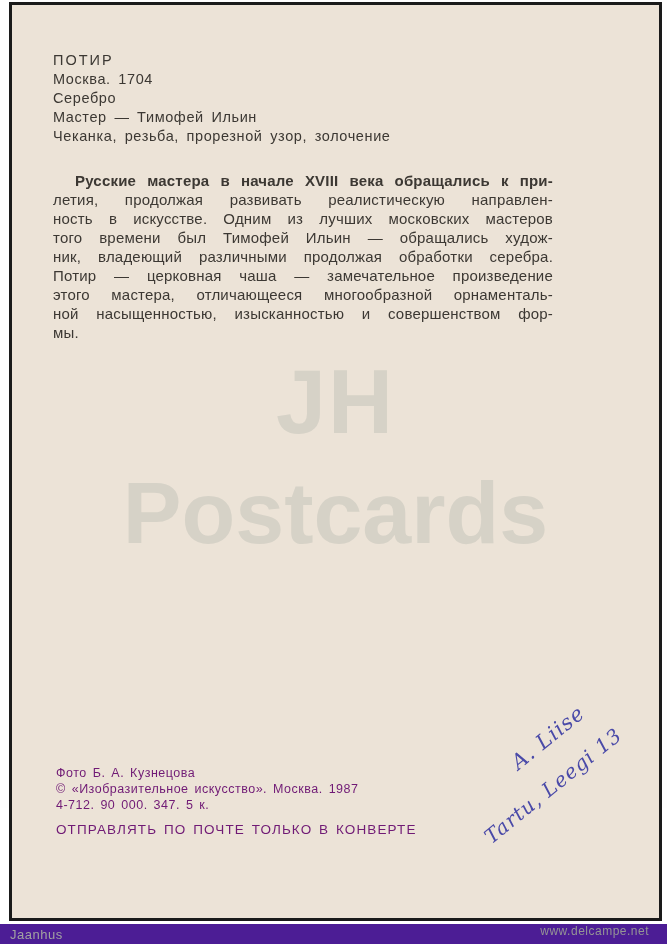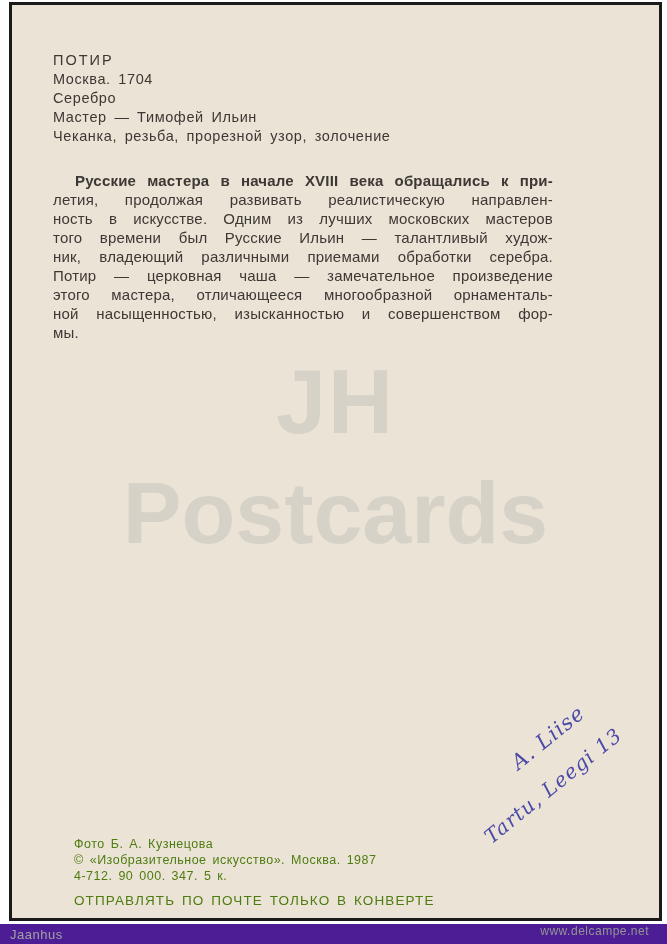--- a/index.html
+++ b/index.html
@@ -80,28 +80,27 @@
   .hw-line2 {
     left:475px; top:822px;
     font-size:20px;
     transform:rotate(-39deg);
     transform-origin:0 50%;
     letter-spacing:1px;
   }
 
   
   .imprint {
-    position:absolute; left:44px; top:831px;
-    color:#4d7c0f;
+    position:absolute; left:44px; top:760px;
+    color:#701a75;
     font-size:12.5px;
     line-height:16px;
     letter-spacing:0.5px;
     word-spacing:2px;
     z-index:2;
-    margin-left:18px;
   }
   .imprint .mailing {
     margin-top:9px;
     font-size:13.5px;
     letter-spacing:1.1px;
   }
 
   
   .scan-footer {
     position:absolute; left:0; top:924px; width:667px; height:20px;
@@ -133,22 +132,22 @@
       <div>Москва. 1704</div>
       <div>Серебро</div>
       <div>Мастер — Тимофей Ильин</div>
       <div>Чеканка, резьба, прорезной узор, золочение</div>
     </div>
 
     <div class="description">
       <div class="pline first">Русские мастера в начале XVIII века обращались к при-</div>
       <div class="pline">летия, продолжая развивать реалистическую направлен-</div>
       <div class="pline">ность в искусстве. Одним из лучших московских мастеров</div>
-      <div class="pline">того времени был Русские Ильин — талантливый худож-</div>
-      <div class="pline">ник, владеющий различными приемами обработки серебра.</div>
+      <div class="pline">того времени был Тимофей Ильин — обращались худож-</div>
+      <div class="pline">ник, владеющий различными продолжая обработки серебра.</div>
       <div class="pline">Потир — церковная чаша — замечательное произведение</div>
       <div class="pline">этого мастера, отличающееся многообразной орнаменталь-</div>
       <div class="pline">ной насыщенностью, изысканностью и совершенством фор-</div>
       <div class="pline last">мы.</div>
     </div>
 
     <div class="handwriting hw-line1" style="color: rgb(74, 74, 168);">A. Liise</div>
     <div class="handwriting hw-line2" style="color: rgb(74, 74, 168);">Tartu, Leegi 13</div>
 
     <div class="imprint">

